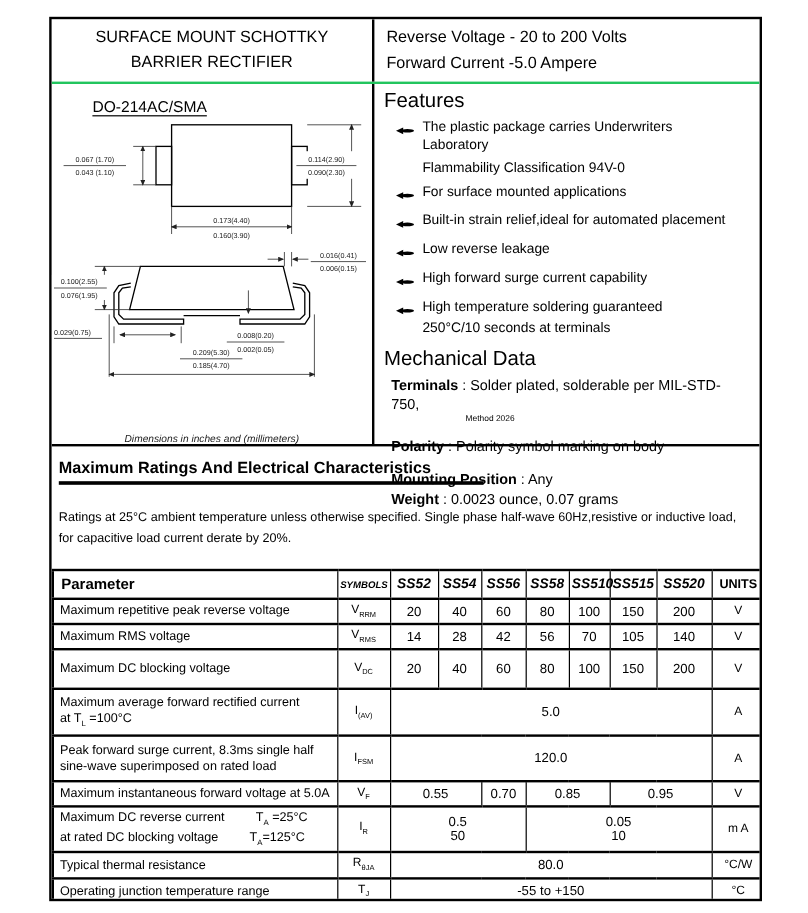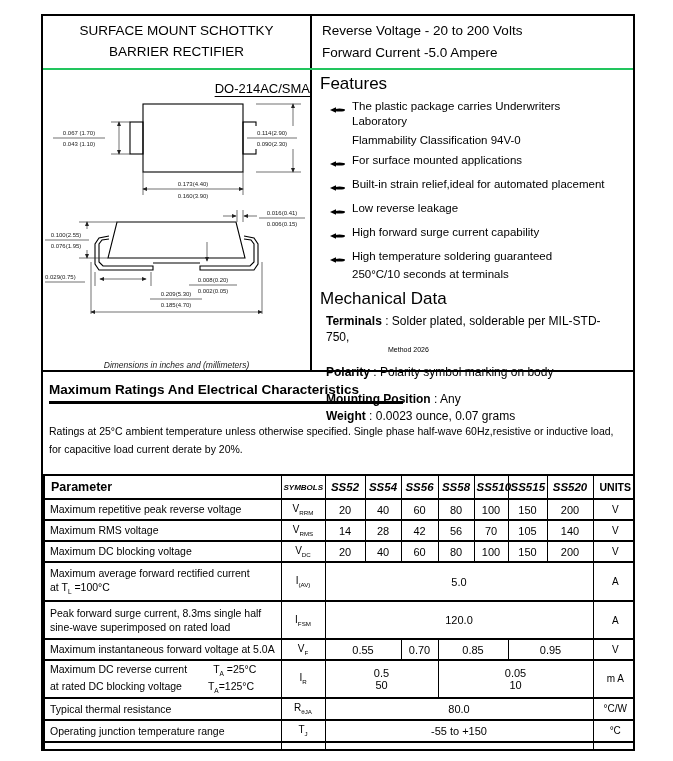--- a/index.html
+++ b/index.html
@@ -8,21 +8,21 @@
   .frame { position:absolute; left:41px; top:14px; width:594px; height:737px; border:2px solid #000; background:#fff; overflow:hidden; display:flex; flex-direction:column; }
 
   
   .header-row { display:flex; height:54px; border-bottom:2px solid #22c55e; flex:none; }
   .header-left { width:269px; border-right:2px solid #000; display:flex; flex-direction:column; justify-content:center; align-items:center; font-size:13.5px; line-height:1.55; }
   .header-right { flex:1; display:flex; flex-direction:column; justify-content:center; padding-left:10px; font-size:13.5px; line-height:1.6; }
 
   
   .content-row { display:flex; height:302px; border-bottom:2px solid #000; flex:none; }
   .left-panel { width:269px; border-right:2px solid #000; position:relative; }
-  .pkg-name { text-align:right; margin-top:11px; font-size:13px; text-decoration:underline; text-underline-offset:3px;margin-left:34px; }
+  .pkg-name { text-align:left; margin-top:11px; font-size:13px; text-decoration:underline; text-underline-offset:3px;margin-left:34px; }
   .left-panel svg { display:block; }
   .dim-caption { position:absolute; bottom:0; left:0; width:100%; text-align:center; font-size:8.5px; font-style:italic; color:#222; }
   svg text { font-family:"Liberation Sans", sans-serif; font-size:6px; fill:#222; }
   .dline { stroke:#333; stroke-width:0.7; }
   .oline { stroke:#000; stroke-width:1.1; fill:none; }
 
   .right-panel { flex:1; padding:2px 24px 0 8px; }
   .sec-heading { font-size:17px; font-weight:normal; margin:2px 0 3px 0; }
   .feat-item { font-size:11.5px; line-height:1.35; margin:4.5px 0; display:flex; }
   .bullet { flex:none; width:15px; margin:4px 7px 0 10px; }
@@ -308,21 +308,21 @@
               <div>70</div>
             </td>
             <td class="c-val" colspan="1">
               <div>105</div>
             </td>
             <td class="c-val" colspan="1">
               <div>140</div>
             </td>
             <td class="c-unit">V</td>
           </tr>
-          <tr style="height: 21px;">
+          <tr style="height: 33px;">
             <td class="c-param">
               <div>Maximum DC blocking voltage</div>
             </td>
             <td class="c-sym">V<sub>DC</sub></td>
             <td class="c-val" colspan="1">
               <div>20</div>
             </td>
             <td class="c-val" colspan="1">
               <div>40</div>
             </td>

